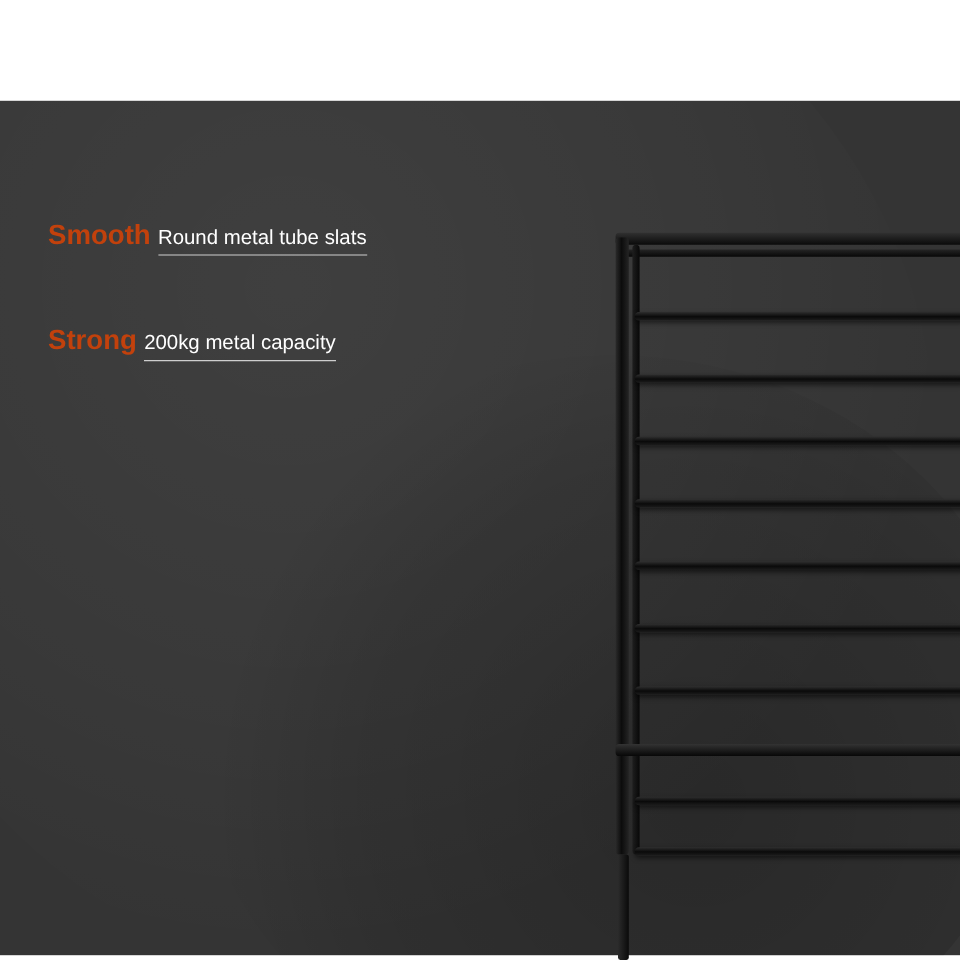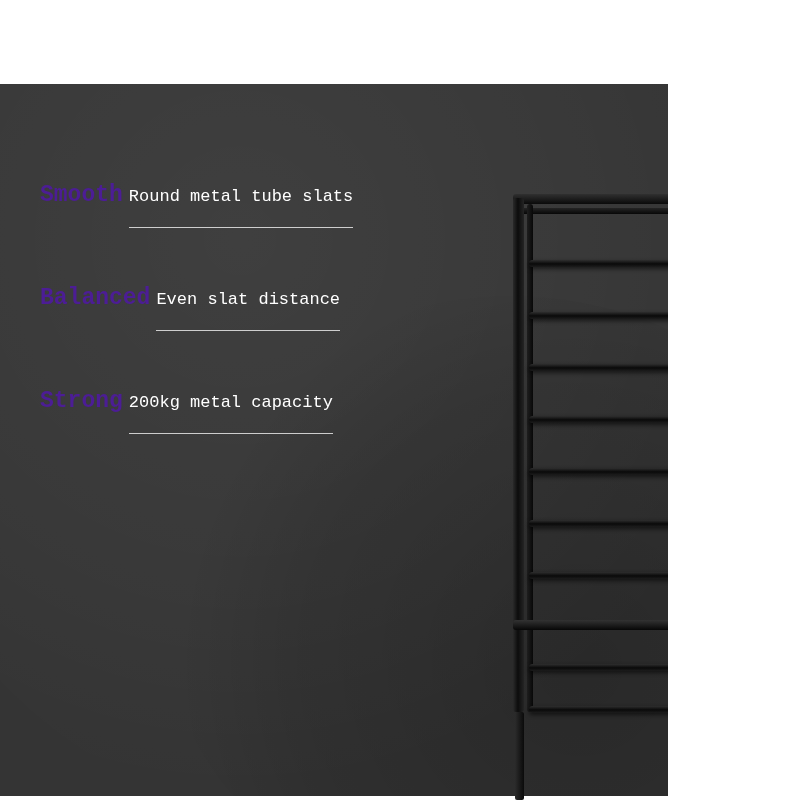--- a/index.html
+++ b/index.html
@@ -2,25 +2,25 @@
 <html><head>
 <meta charset="utf-8">
 <style>
   html, body {
     margin: 0;
     padding: 0;
     background: #ffffff;
   }
   .canvas {
     position: relative;
-    width: 668px;
+    width: 800px;
     height: 800px;
     background: #ffffff;
     overflow: hidden;
-    font-family: Liberation Mono, monospace;
+    font-family: Liberation Sans, sans-serif;
   }
   
   .panel {
     position: absolute;
     left: 0;
     top: 84px;
     width: 800px;
     height: 712px;
     background: #343434;
     overflow: hidden;
@@ -69,32 +69,32 @@
     width: 460px;
     z-index: 6;
   }
   .feature {
     position: relative;
     margin-bottom: 57px;
     white-space: nowrap;
   }
   .feature-key {
     display: inline-block;
-    color: #4c1d95;
+    color: #c2410c;
     font-size: 23px;
     font-weight: bold;
     vertical-align: baseline;
   }
   .feature-val {
     display: inline-block;
     color: #ffffff;
     font-size: 17px;
     vertical-align: baseline;
     margin-left: 6px;
-    padding-bottom: 21px;
+    padding-bottom: 4px;
     border-bottom: 1px solid rgba(255,255,255,0.75);
   }
 
   
   .slat-frame {
     position: absolute;
     left: 505px;
     top: 112px;
     width: 300px;
     height: 600px;
@@ -190,23 +190,20 @@
 
     <div class="leg"></div>
   </div>
 
   <div class="features">
 
     <div class="feature">
       <span class="feature-key">Smooth</span><span class="feature-val">Round metal tube slats</span>
     </div>
 
-    <div class="feature">
-      <span class="feature-key">Balanced</span><span class="feature-val">Even slat distance</span>
-    </div>
 
     <div class="feature">
       <span class="feature-key">Strong</span><span class="feature-val">200kg metal capacity</span>
     </div>
 
 
   </div>
 
 </div>
 

